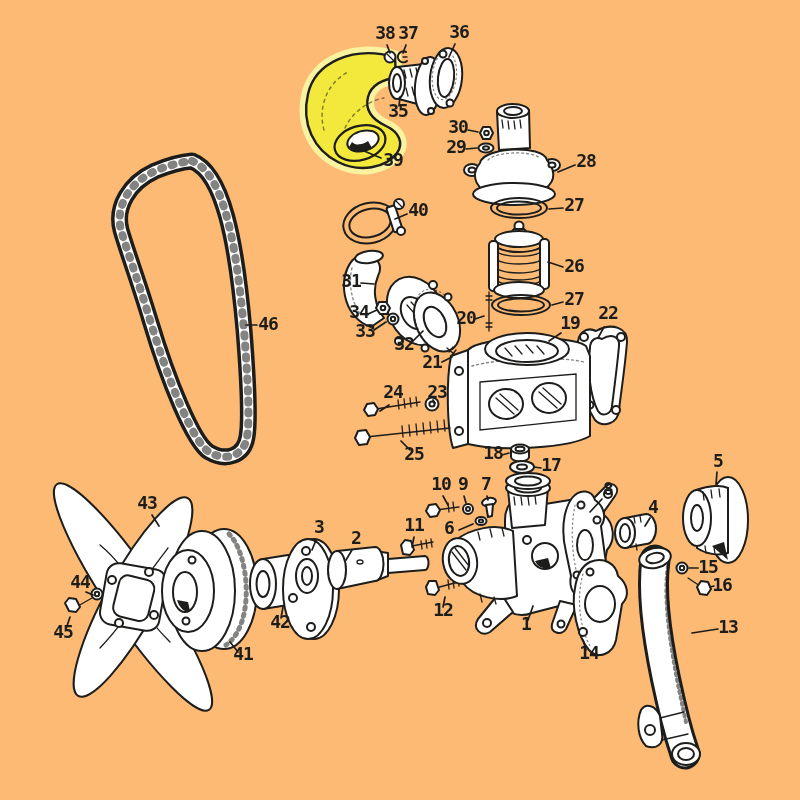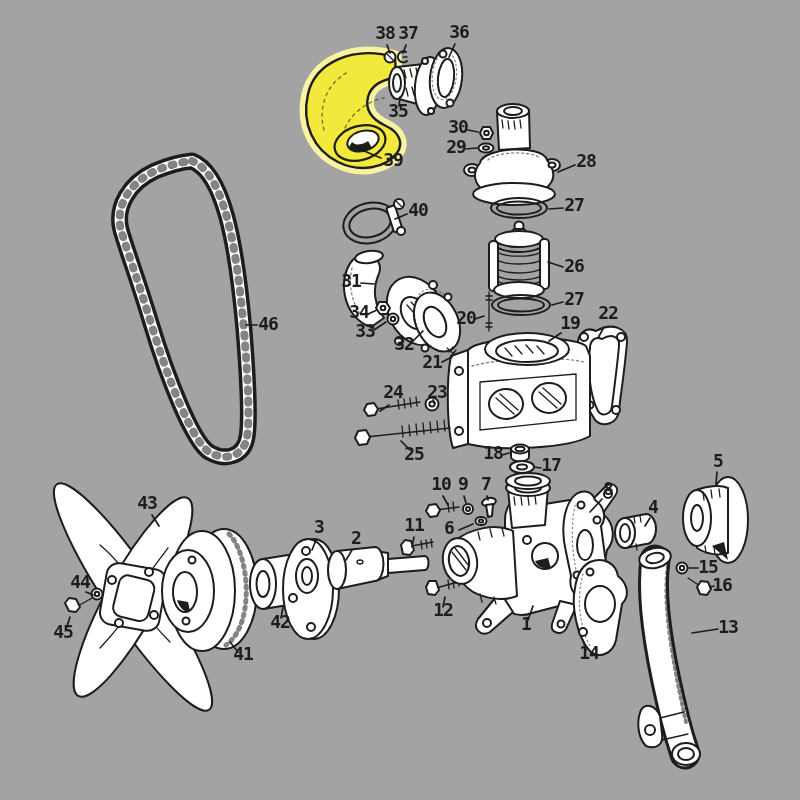--- a/index.html
+++ b/index.html
@@ -1,16 +1,16 @@
 <!DOCTYPE html>
 <html><head>
 <meta charset="utf-8">
 <style>
   html,body{margin:0;padding:0;background:#ffffff;width:800px;height:800px;overflow:hidden;}
-  .stage{position:relative;width:800px;height:800px;background:#a3a3a3;}
+  .stage{position:relative;width:800px;height:800px;background:#fdba74;}
   svg{display:block;}
   .part{stroke:#1d1d1b;stroke-width:2;fill:#ffffff;stroke-linejoin:round;stroke-linecap:round;}
   .thin{stroke:#1d1d1b;stroke-width:1.3;fill:none;stroke-linecap:round;}
   .nofill{fill:none;}
   .dark{fill:#1d1d1b;stroke:none;}
   .speck{stroke:#1d1d1b;fill:none;stroke-linecap:round;opacity:.55;}
   #callouts text{
     font-family:"DejaVu Sans Mono","DejaVu Sans",monospace;
     font-size:18px;font-weight:700;fill:#1d1d1b;letter-spacing:-1px;
     text-anchor:middle;cursor:pointer;

